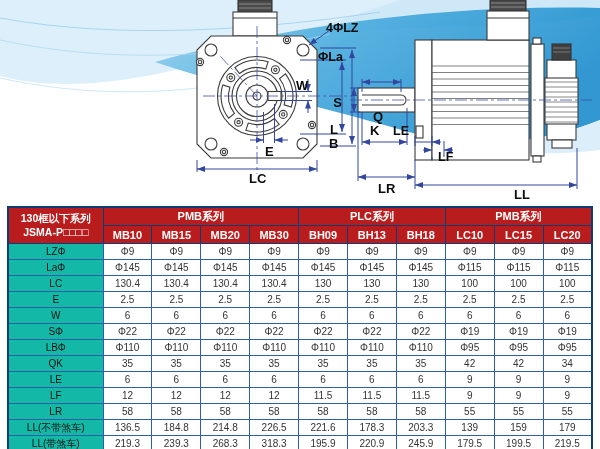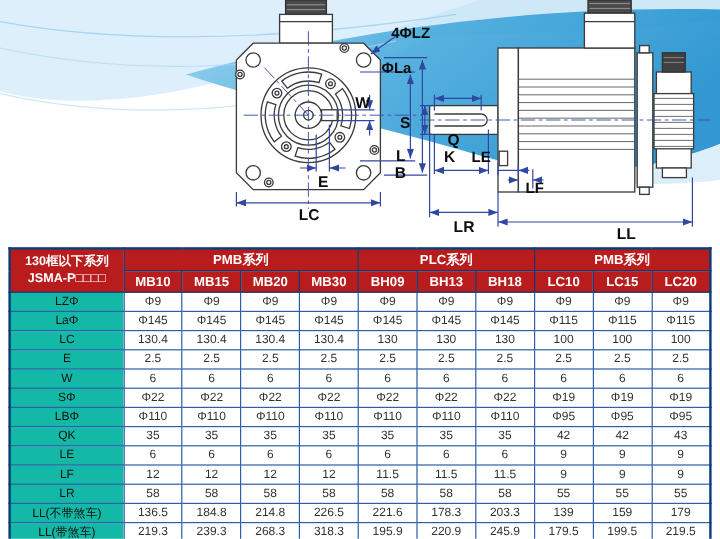--- a/index.html
+++ b/index.html
@@ -378,21 +378,21 @@
           <th data-name="row-label">QK</th>
           <td data-name="spec-cell">35</td>
           <td data-name="spec-cell">35</td>
           <td data-name="spec-cell">35</td>
           <td data-name="spec-cell">35</td>
           <td data-name="spec-cell">35</td>
           <td data-name="spec-cell">35</td>
           <td data-name="spec-cell">35</td>
           <td data-name="spec-cell">42</td>
           <td data-name="spec-cell">42</td>
-          <td data-name="spec-cell">43</td>
+          <td data-name="spec-cell">34</td>
         </tr>
         <tr data-name="spec-row">
           <th data-name="row-label">LE</th>
           <td data-name="spec-cell">6</td>
           <td data-name="spec-cell">6</td>
           <td data-name="spec-cell">6</td>
           <td data-name="spec-cell">6</td>
           <td data-name="spec-cell">6</td>
           <td data-name="spec-cell">6</td>
           <td data-name="spec-cell">6</td>

